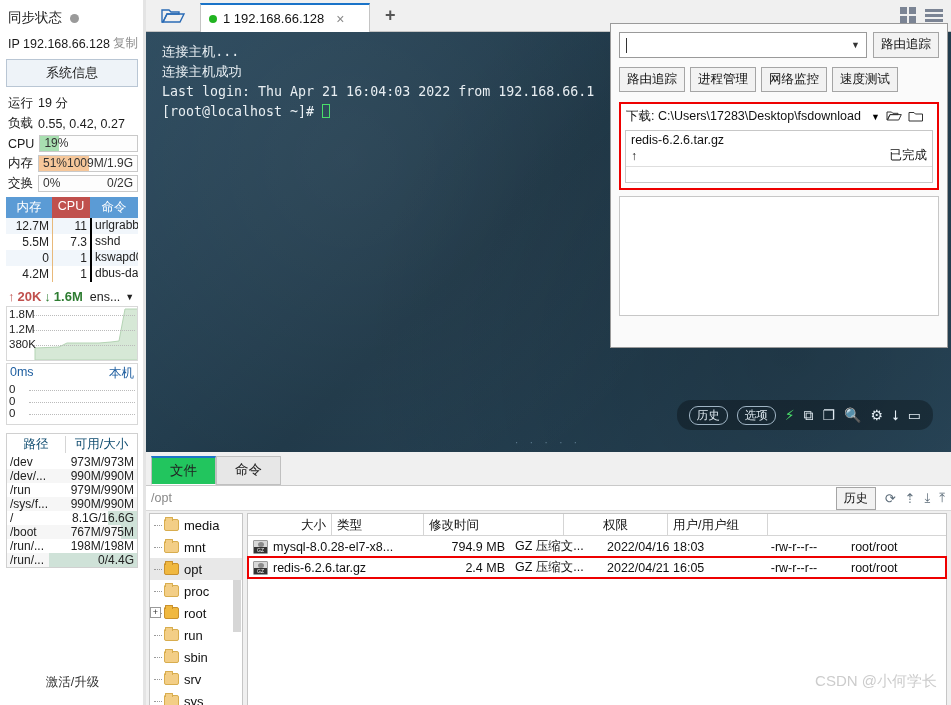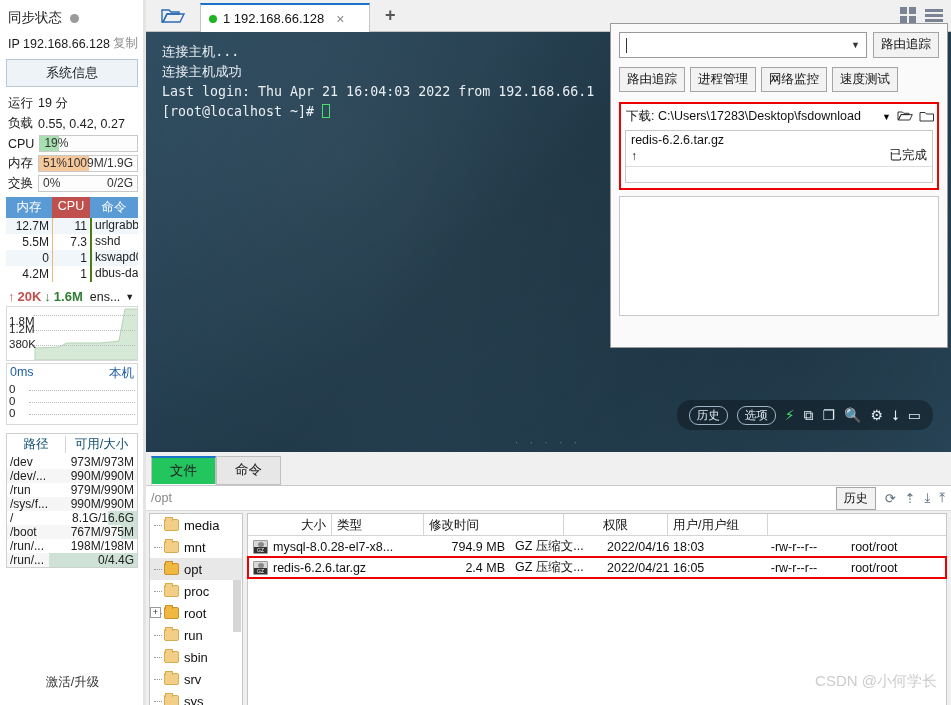--- a/index.html
+++ b/index.html
@@ -54,21 +54,21 @@
     color: #fff; font-size: 12.5px; padding: 2px 4px; text-align: center;
   }
   .ph-mem { background: #5b9bd5; width: 46px; }
   .ph-cpu { background: #c0504d; width: 38px; }
   .ph-cmd { background: #5b9bd5; flex: 1; text-align: left; padding-left: 5px; }
   .proc-row { display: flex; font-size: 12px; color: #222; }
   .proc-row:nth-child(odd) { background: #f1f6fb; }
   .proc-row:nth-child(even) { background: #ffffff; }
   .pr-mem { width: 46px; text-align: right; padding: 1px 3px 1px 0; }
   .pr-cpu { width: 38px; text-align: right; padding: 1px 3px 1px 0; border-left: 1px solid #e8b97a; }
-  .pr-cmd { flex: 1; padding-left: 3px; border-left: 2px solid #4d7c0f; overflow: hidden; white-space: nowrap; }
+  .pr-cmd { flex: 1; padding-left: 3px; border-left: 2px solid #000000; overflow: hidden; white-space: nowrap; }
 
   
   .net-row { display: flex; align-items: center; gap: 3px; margin-top: 7px; padding-left: 2px; }
   .net-up { color: #c0504d; font-size: 13px; font-weight: bold; }
   .net-down { color: #2e7d32; font-size: 13px; font-weight: bold; }
   .net-if { font-size: 12.5px; color: #222; margin-left: 4px; }
   .caret { font-size: 9px; color: #222; margin-left: 2px; }
   .graph-box {
     position: relative; height: 55px; border: 1px solid #d8d8d8;
     background: #fff; margin-top: 2px; overflow: hidden;
@@ -184,21 +184,21 @@
   .p-caretline {
     width: 1px; height: 15px; background: #333;
   }
   .p-btn {
     border: 1px solid #a5a5a5; background: #f2f2f2; font-size: 12.5px;
     color: #111; padding: 3px 7px; cursor: pointer; white-space: nowrap;
   }
   .p-btn.dim { color: #6f6f6f; }
   .p-btnrow { display: flex; gap: 5px; margin-top: 9px; }
   .dl-box { border: 2px solid #ee0000; margin-top: 10px; background: #fff; }
-  .dl-head { display: flex; align-items: flex-start; padding: 4px 2px 2px 5px; gap: 4px; }
+  .dl-head { display: flex; align-items: flex-start; padding: 4px 13px 2px 5px; gap: 4px; }
   .dl-path { flex: 1; font-size: 12.5px; color: #111; line-height: 16px; word-break: break-all; }
   .dl-icons { display: flex; align-items: center; gap: 6px; padding-top: 2px; }
   .dl-list { border: 1px solid #c7c7c7; margin: 4px 4px 5px 4px; }
   .dl-item { padding: 2px 5px; }
   .dl-name { font-size: 12.5px; color: #111; }
   .dl-foot { display: flex; justify-content: space-between; align-items: center; }
   .dl-arrow { font-size: 12px; color: #111; }
   .dl-state { font-size: 12.5px; color: #111; }
   .dl-empty { height: 16px; border-top: 1px solid #dedede; }
   .p-bigbox { border: 1px solid #c7c7c7; background: #fff; height: 120px; margin-top: 6px; }
@@ -385,21 +385,21 @@
       <span class="net-down">↓</span>
       <span class="net-down">1.6M</span>
       <span class="net-if">ens...</span>
       <span class="caret">▼</span>
     </div>
 
     <div class="graph-box">
       <svg width="133" height="53" style="position:absolute;left:0;top:0">
         <path d="M 28,53 L 28,41 L 52,40 L 60,36 L 92,36 L 104,35 L 112,34 L 118,2 L 131,2 L 131,53 Z" fill="#d6e8d6" stroke="#b4d4b4" stroke-width="1"></path>
       </svg>
-      <span class="g-label" style="top:8px">1.8M</span>
+      <span class="g-label" style="top:1px">1.8M</span>
       <span class="g-dots" style="top:8px"></span>
       <span class="g-label" style="top:16px">1.2M</span>
       <span class="g-dots" style="top:23px"></span>
       <span class="g-label" style="top:31px">380K</span>
       <span class="g-dots" style="top:38px"></span>
     </div>
 
     <div class="ping-box">
       <div class="ping-head">
         <span class="ping-ms">0ms</span>

